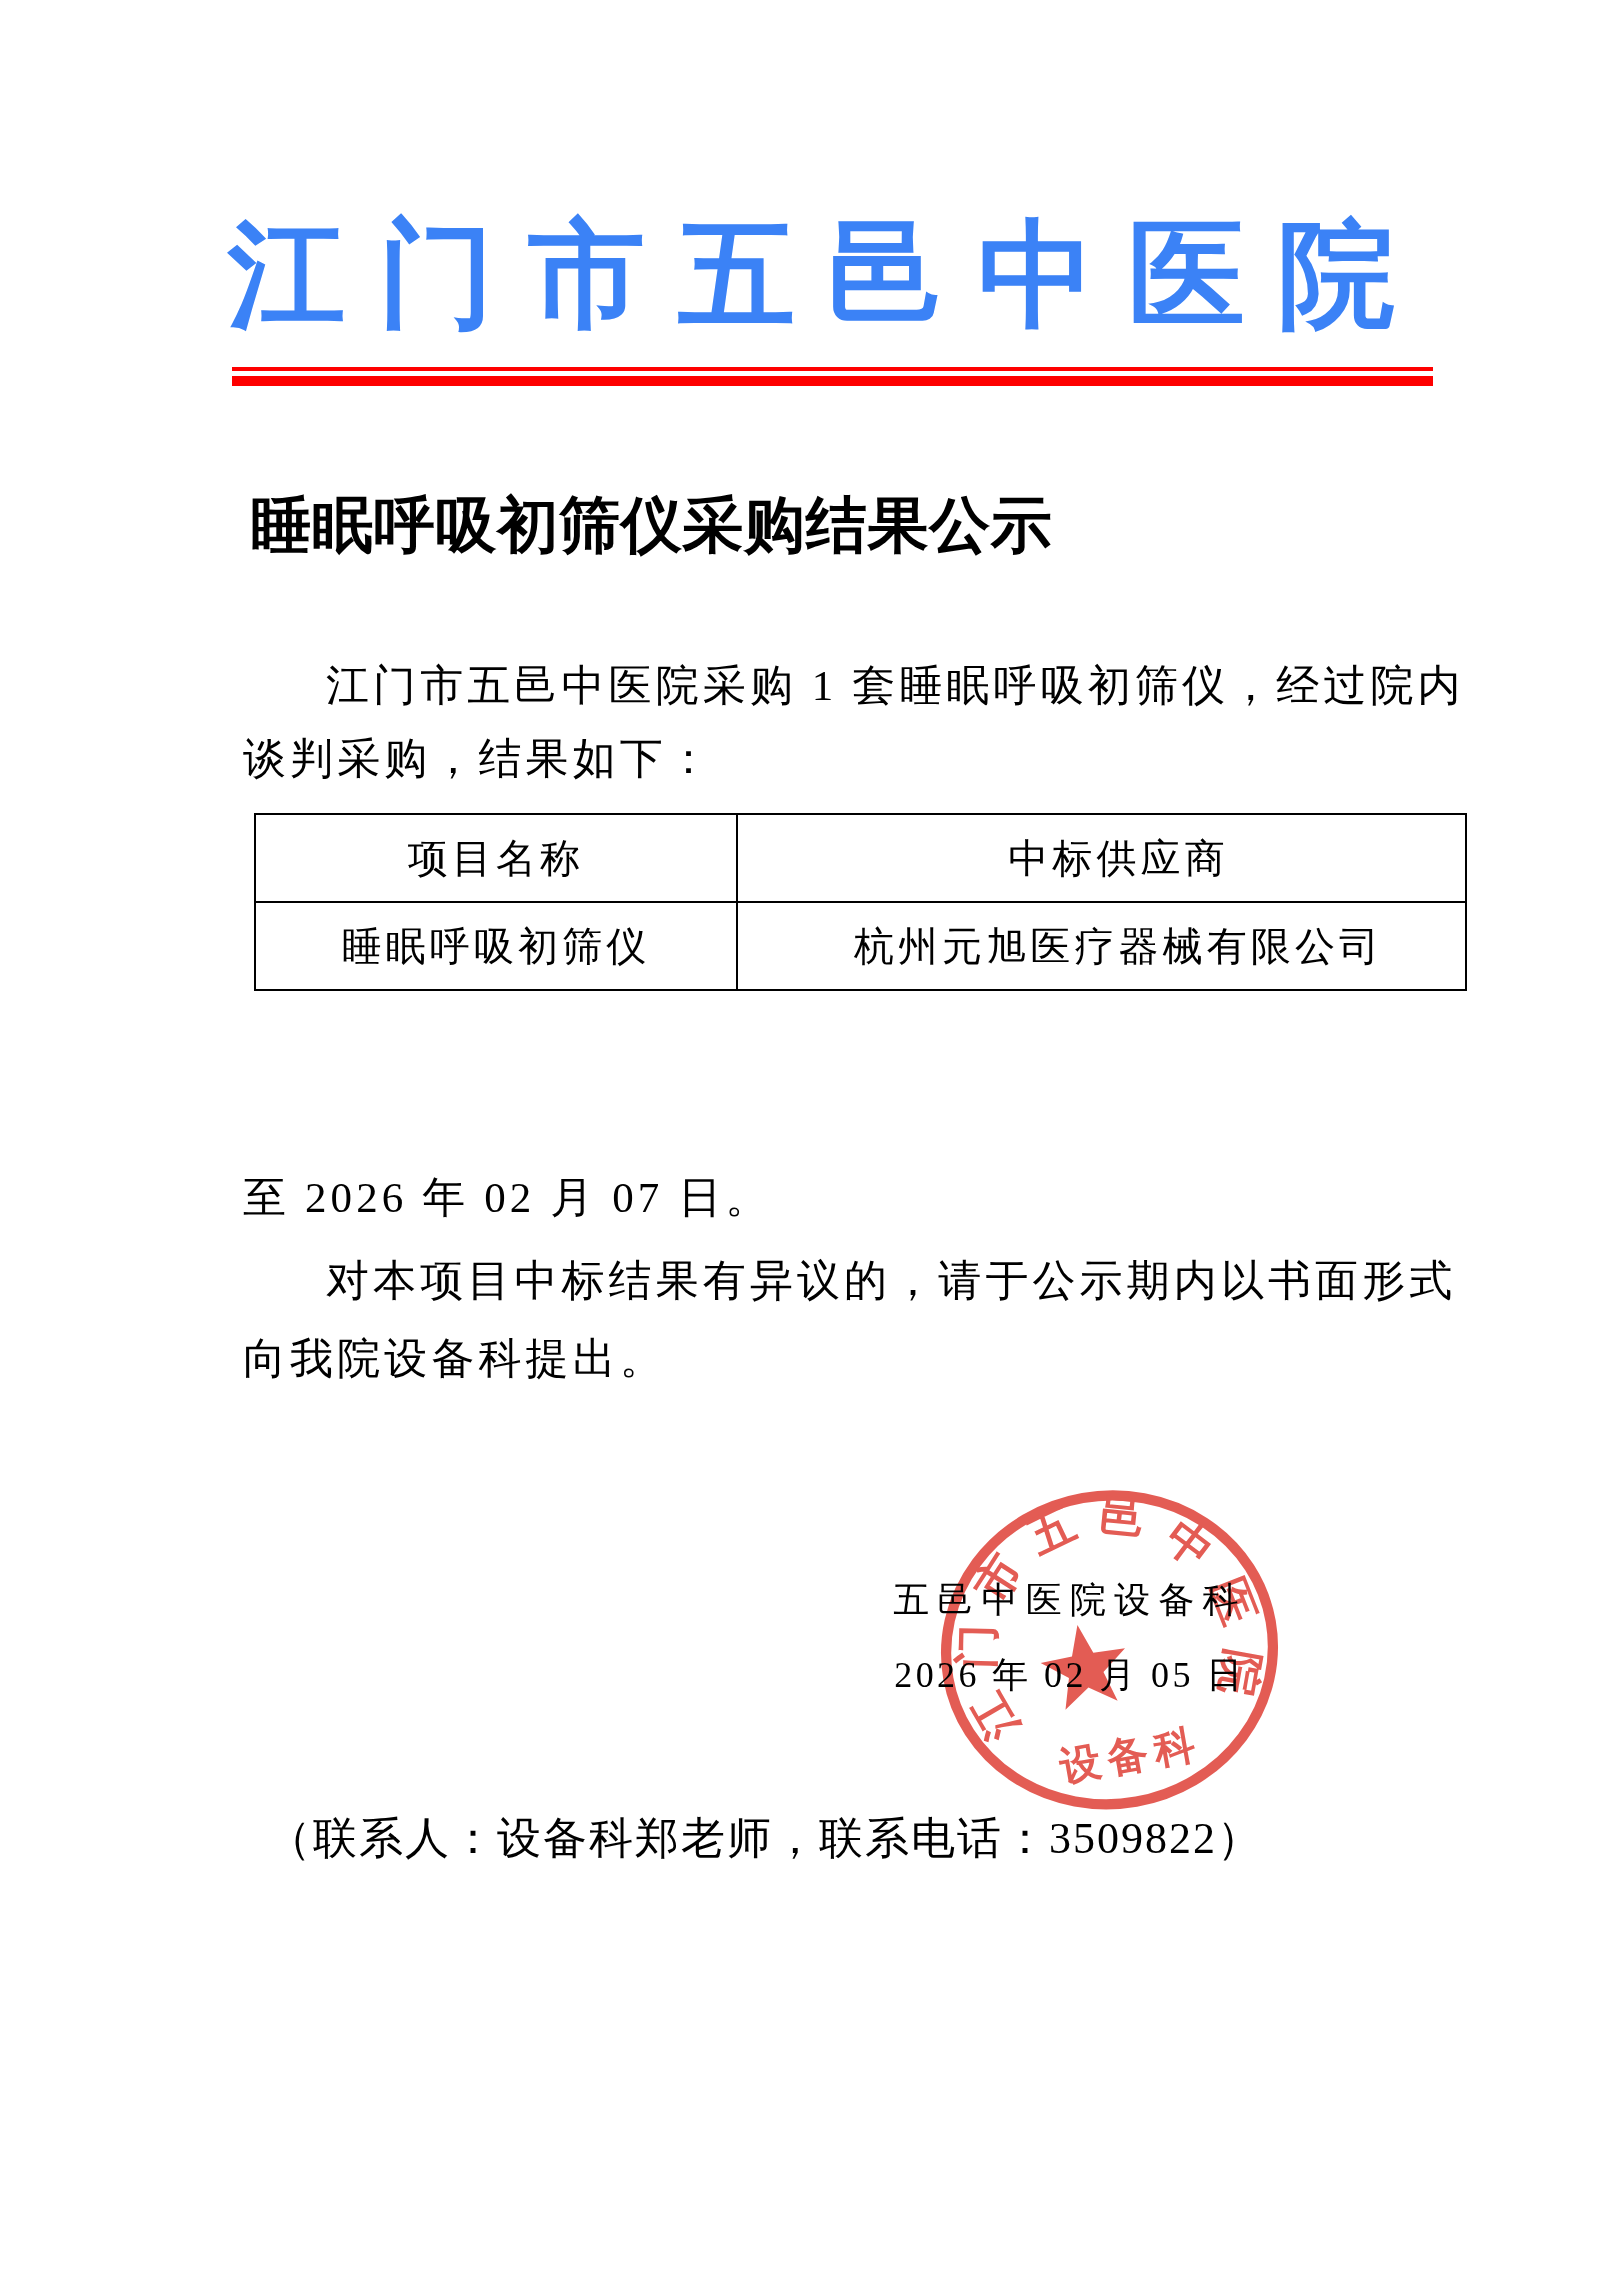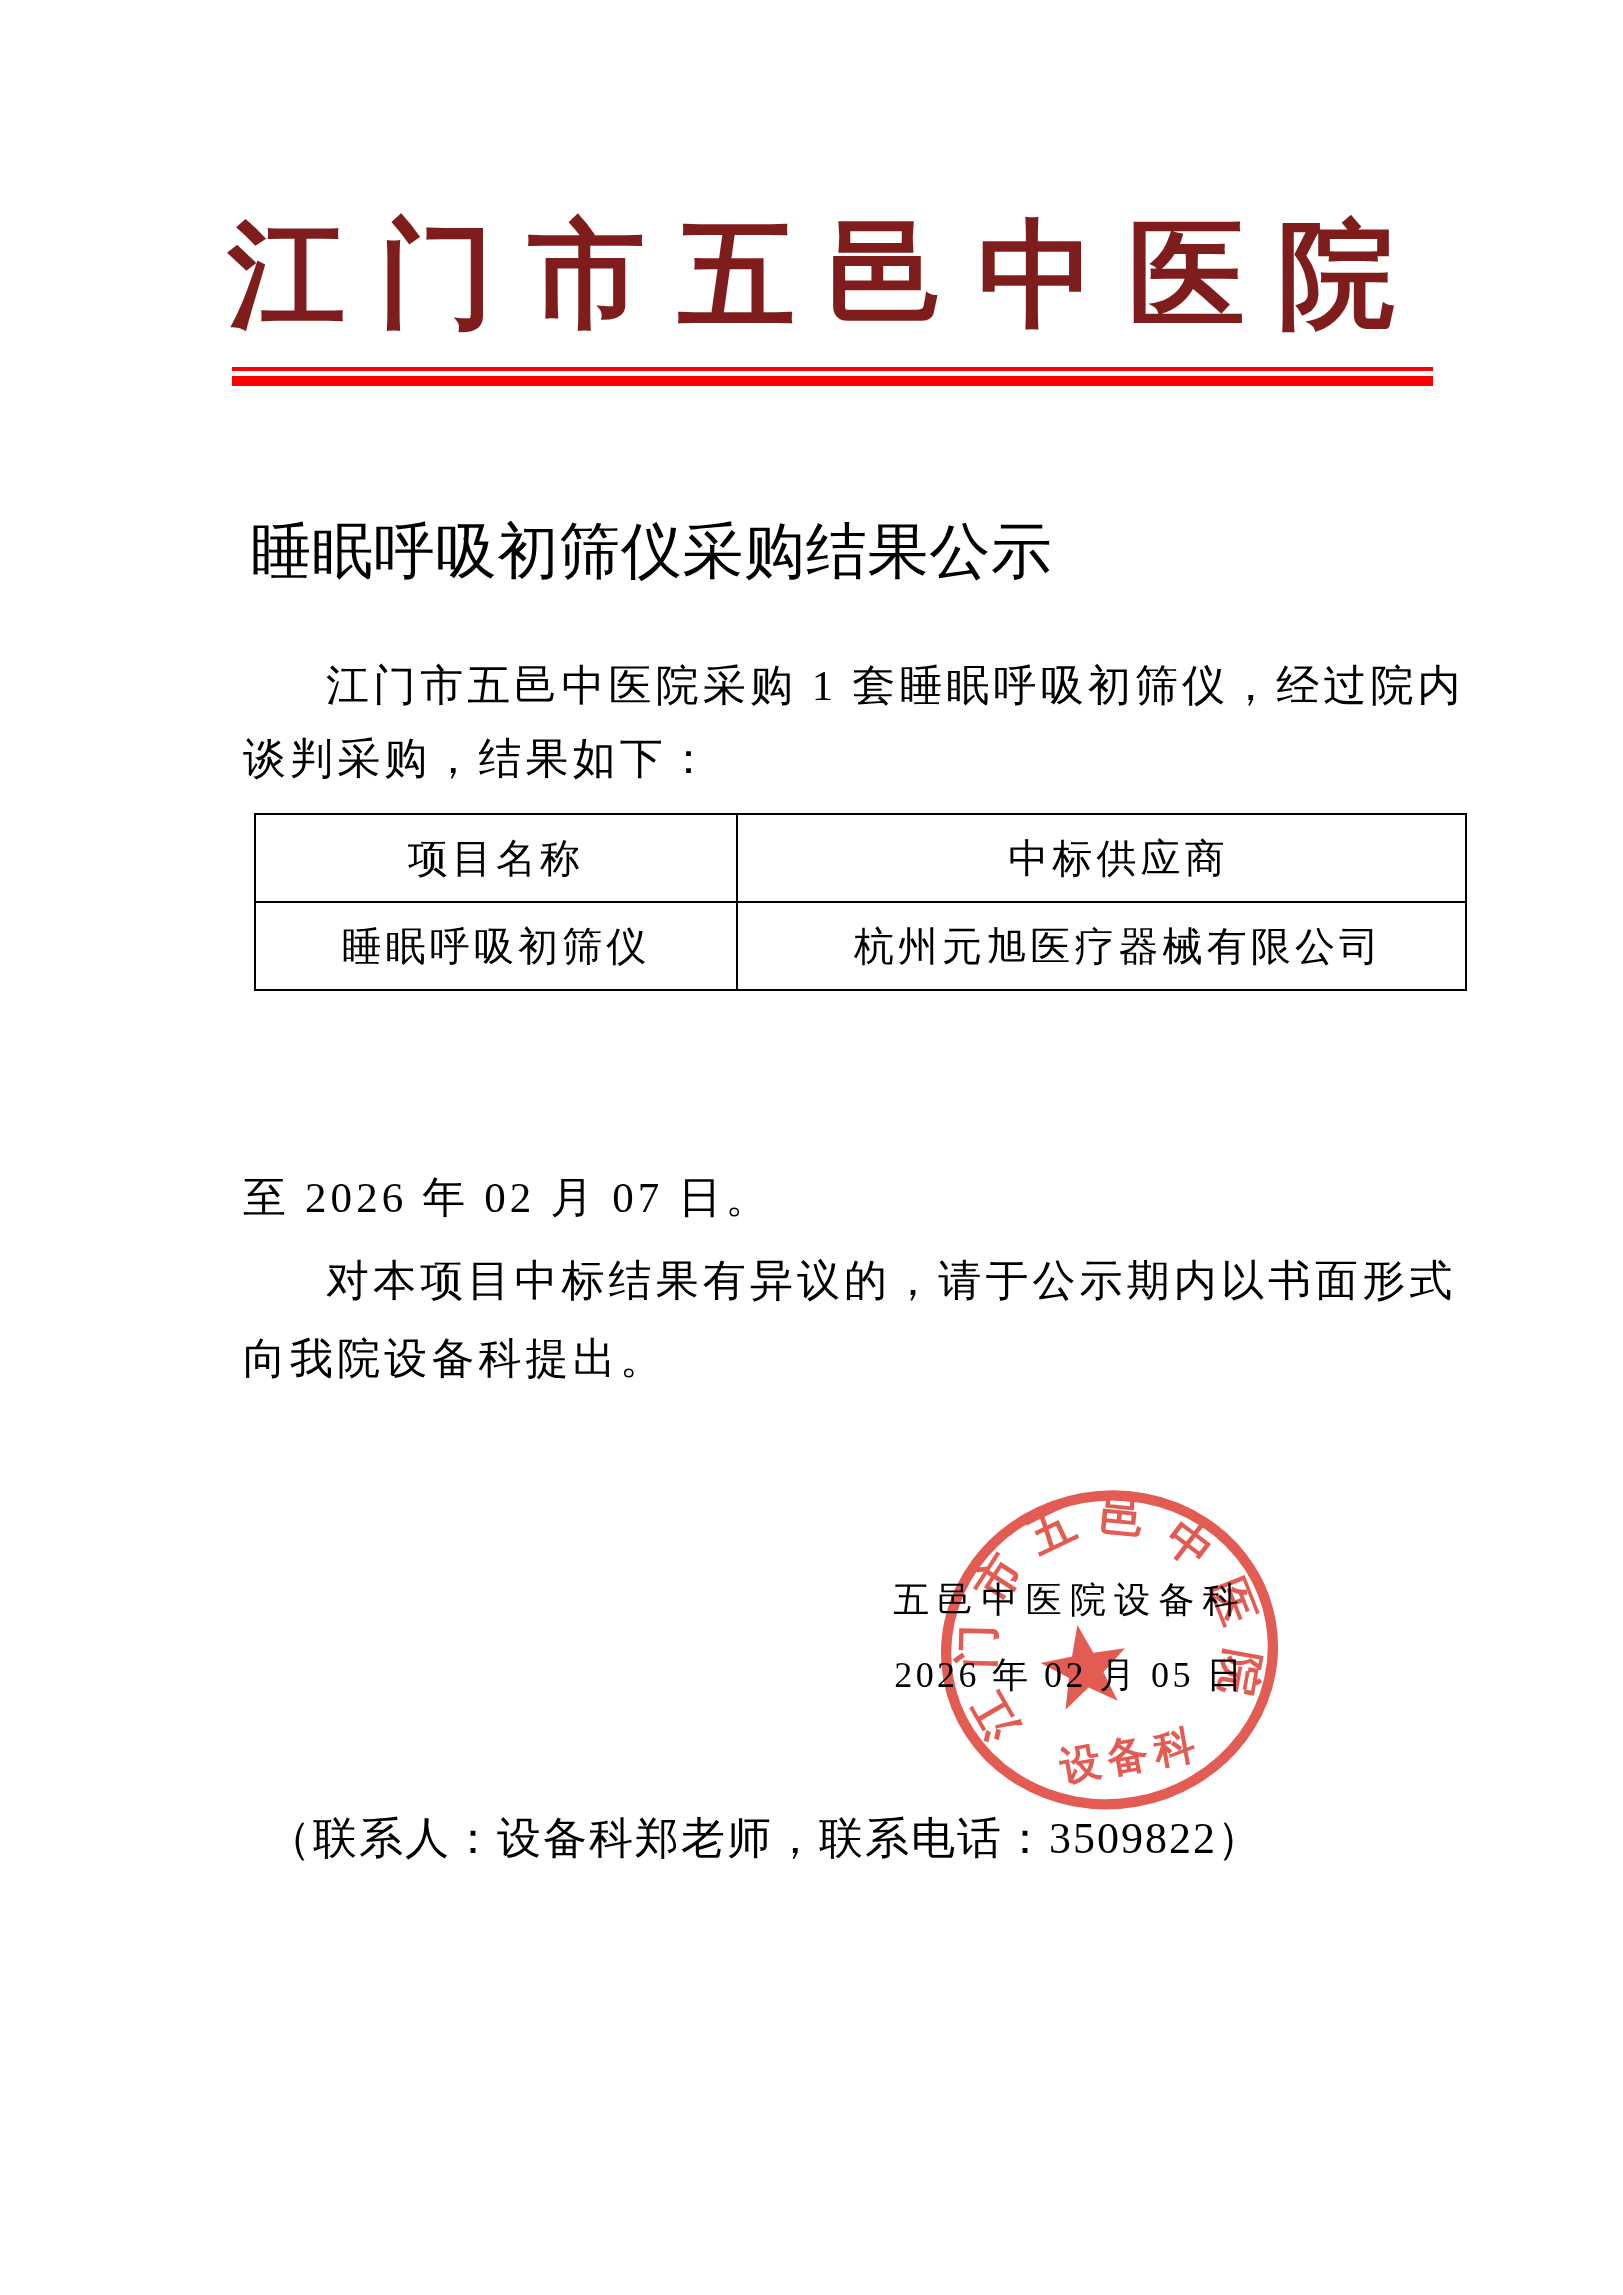--- a/index.html
+++ b/index.html
@@ -14,37 +14,37 @@
   
   .hospital-title{
     position:absolute;
     left:0;top:201px;width:1623px;
     text-align:center;
     font-size:117px;
     font-weight:bold;
     letter-spacing:33px;
     padding-left:33px;
     box-sizing:border-box;
-    color:#7f1d1d;
+    color:#3b82f6;
     line-height:150px;
     white-space:nowrap;
   }
   .rule-thin{
     position:absolute;left:232px;top:367px;
     width:1201px;height:4.1px;background:#fe0000;
   }
   .rule-thick{
     position:absolute;left:232px;top:376px;
     width:1201px;height:10.2px;background:#fe0000;
   }
   
   .doc-title{
-    position:absolute;left:0;top:513px;width:1303px;
+    position:absolute;left:0;top:487px;width:1303px;
     text-align:center;
-    font-size:61px;font-weight:normal;
+    font-size:61px;font-weight:bold;
     letter-spacing:0.7px;
     line-height:78px;
     white-space:nowrap;
   }
   
   .bline{
     position:absolute;
     font-size:43px;
     letter-spacing:4.1px;
     line-height:50px;

